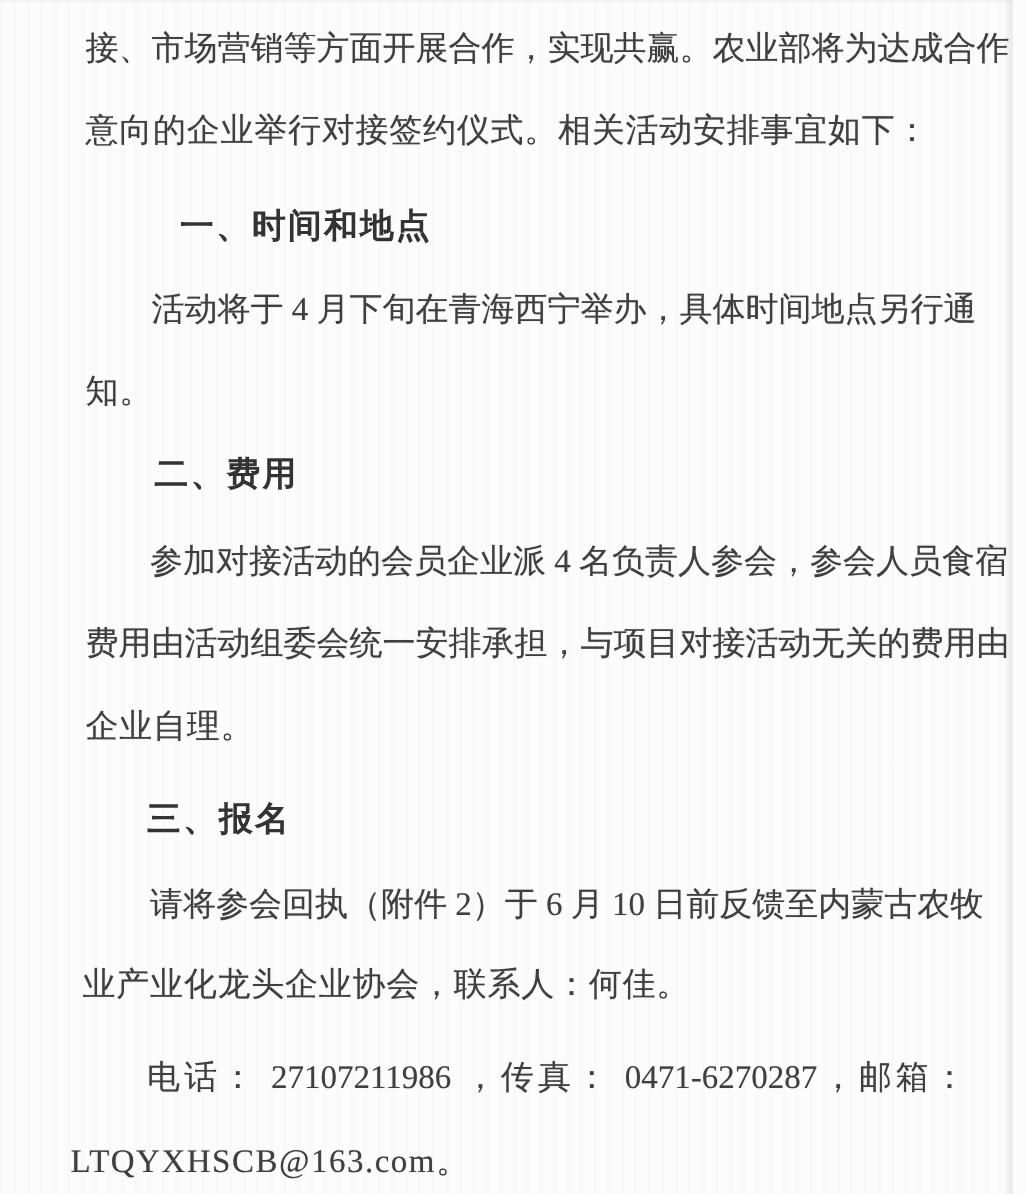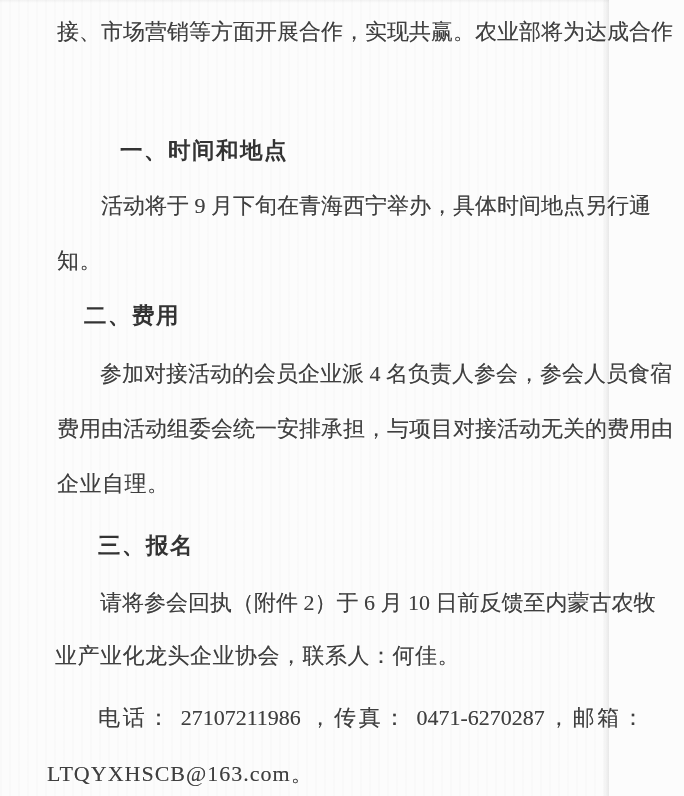--- a/index.html
+++ b/index.html
@@ -8,21 +8,21 @@
   }
   body {
     width: 684px;
     height: 796px;
     overflow: hidden;
     background: #fcfcfc;
     font-family: "Liberation Serif", serif;
   }
   .page {
     position: relative;
-    width: 609px;
+    width: 675px;
     height: 796px;
     background:
       repeating-linear-gradient(90deg, rgba(0,0,0,0.01) 0 2px, rgba(0,0,0,0) 2px 9px),
       #fcfcfc;
   }
   .scan-edge-right {
     position: absolute;
     top: 0; right: 0;
     width: 6px; height: 100%;
     background: linear-gradient(to right, rgba(0,0,0,0), rgba(110,110,110,0.14));
@@ -65,28 +65,29 @@
     letter-spacing: 1px;
   }
 </style>
 </head>
 <body>
 
 <div class="page">
 
   <div class="line body-line justify-line" style="top:17px; left:57px; width:587px;">接、市场营销等方面开展合作，实现共赢。农业部将为达成合作</div>
 
+  <div class="line body-line" style="top:72px; left:57px;">意向的企业举行对接签约仪式。相关活动安排事宜如下：</div>
 
   <div class="line heading-line" style="top:136px; left:100px;margin-left:20px;">一、时间和地点</div>
 
-  <div class="line body-line justify-line" style="top:191px; left:101px; width:543px;">活动将于 9 月下旬在青海西宁举办，具体时间地点另行通</div>
+  <div class="line body-line justify-line" style="top:191px; left:101px; width:543px;">活动将于 4 月下旬在青海西宁举办，具体时间地点另行通</div>
 
   <div class="line body-line" style="top:246px; left:57px;">知。</div>
 
-  <div class="line heading-line" style="top:301px; left:84px;">二、费用</div>
+  <div class="line heading-line" style="top:301px; left:103px;">二、费用</div>
 
   <div class="line body-line justify-line" style="top:359px; left:100px; width:544px;">参加对接活动的会员企业派 4 名负责人参会，参会人员食宿</div>
 
   <div class="line body-line justify-line" style="top:414px; left:57px; width:587px;">费用由活动组委会统一安排承担，与项目对接活动无关的费用由</div>
 
   <div class="line heading-line" style="top:531px; left:98px;">三、报名</div>
 
   <div class="line body-line" style="top:469px; left:57px;">企业自理。</div>
 
   <div class="line body-line justify-line" style="top:588px; left:100px; width:548px;">请将参会回执（附件 2）于 6 月 10 日前反馈至内蒙古农牧</div>

